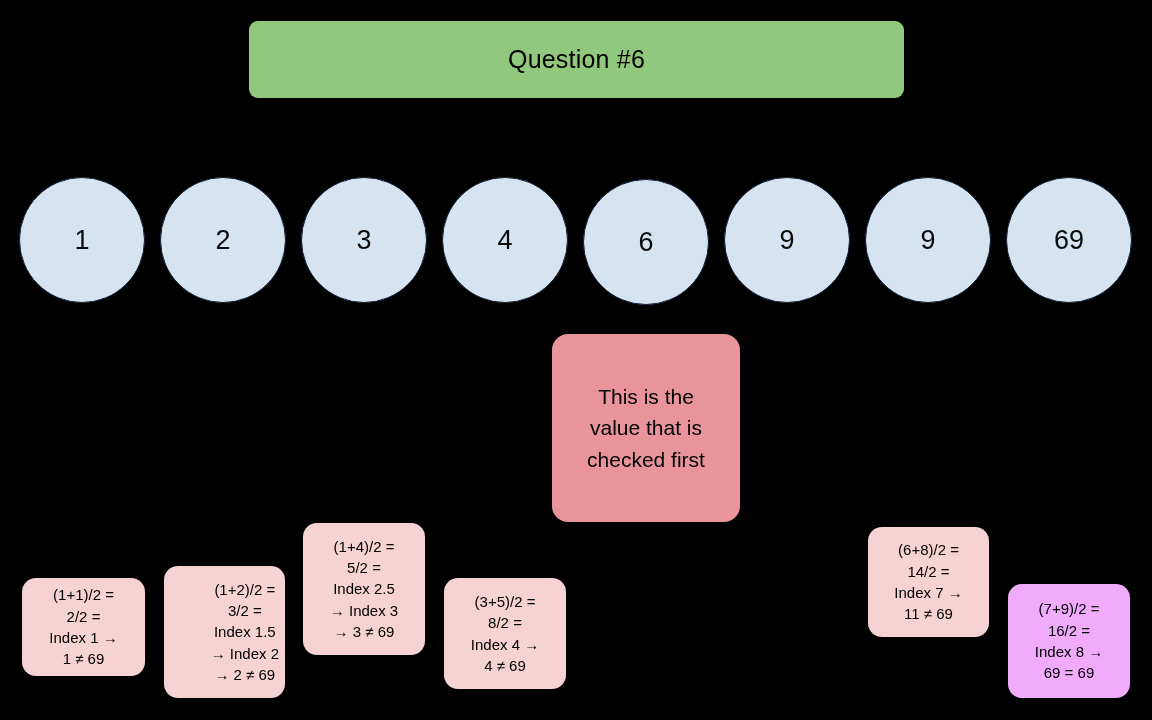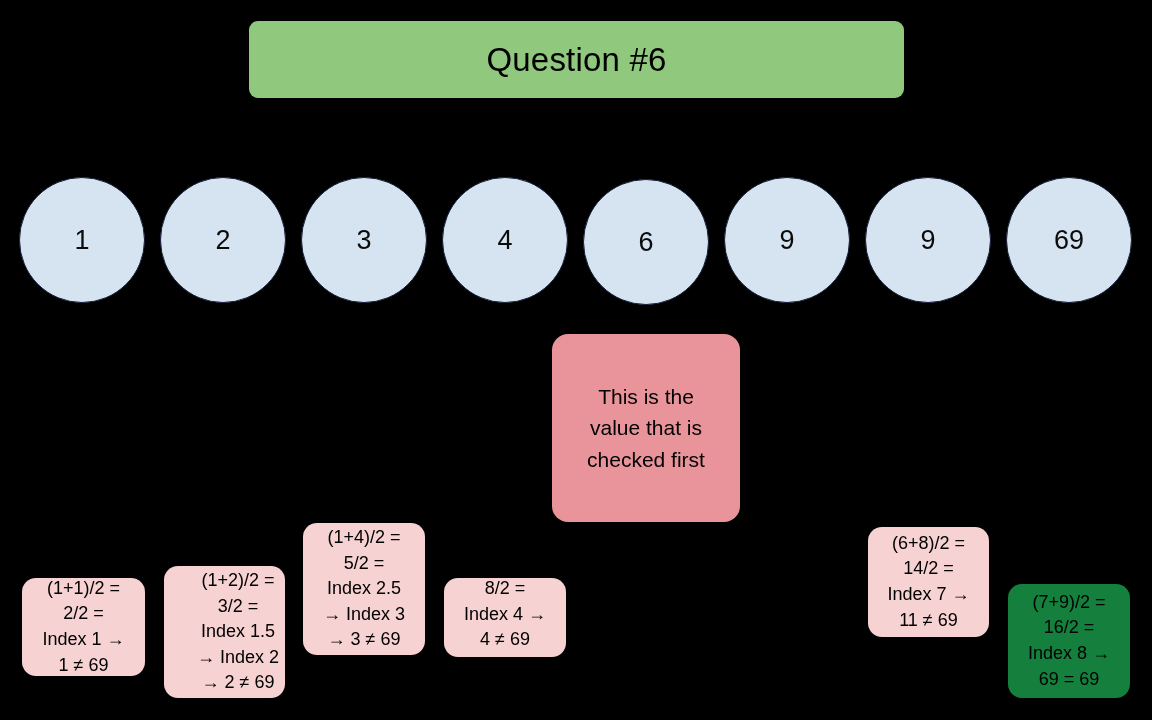--- a/index.html
+++ b/index.html
@@ -26,21 +26,21 @@
     width: 655px;
     height: 77px;
     background: #90c87e;
     border-radius: 9px;
     display: flex;
     align-items: center;
     justify-content: center;
     box-sizing: border-box;
   }
   .title-banner .title-text {
-    font-size: 33px;
+    font-size: 25px;
     line-height: 1;
     color: #000000;
     letter-spacing: 0.2px;
   }
 
   
   .circle-row {
     position: absolute;
     left: 0;
     top: 177px;
@@ -93,28 +93,28 @@
   .step-box {
     position: absolute;
     border-radius: 14px;
     box-sizing: border-box;
     display: flex;
     align-items: center;
     justify-content: center;
     padding: 4px 6px;
   }
   .step-box .step-text {
-    font-size: 18px;
+    font-size: 15px;
     line-height: 1.42;
     text-align: center;
     color: #000000;
     white-space: pre-line;
   }
   .step-box.pink { background: #f6d2d2; }
-  .step-box.green { background: #15803d; }
+  .step-box.green { background: #f0abfc; }
 </style>
 </head>
 <body>
 
 <div id="canvas">
 
   <div class="title-banner">
     <span class="title-text">Question #6</span>
   </div>
 
@@ -167,21 +167,21 @@
   </div>
 
   <div class="step-box pink" style="left:303px; top:523px; width:122px; height:132px;">
     <span class="step-text">(1+4)/2 =
 5/2 =
 Index 2.5
 → Index 3
 → 3 ≠  69</span>
   </div>
 
-  <div class="step-box pink" style="left:444px; top:578px; width:122px; height:79px;align-items:flex-end;">
+  <div class="step-box pink" style="left:444px; top:578px; width:122px; height:111px;">
     <span class="step-text">(3+5)/2 =
 8/2 =
 Index 4 →
 4 ≠  69</span>
   </div>
 
 
   <div class="step-box pink" style="left:868px; top:527px; width:121px; height:110px;">
     <span class="step-text">(6+8)/2 =
 14/2 =

